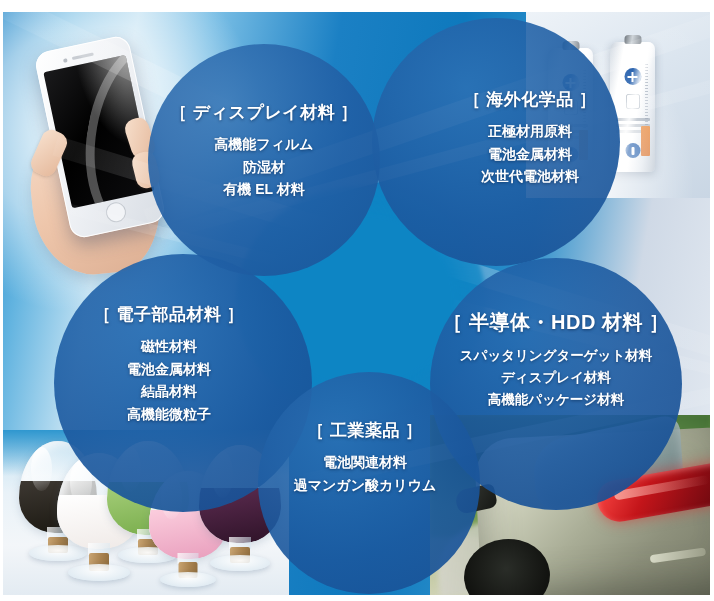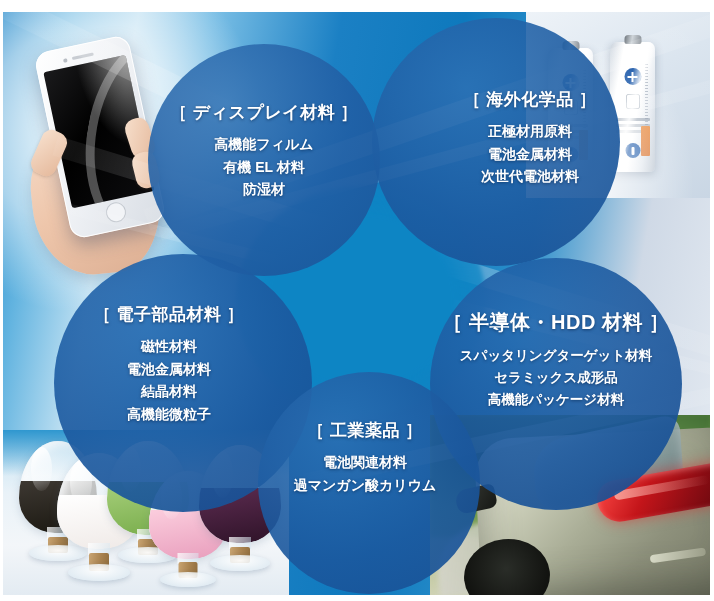--- a/index.html
+++ b/index.html
@@ -318,43 +318,43 @@
     <div class="circ c-display"></div>
     <div class="circ c-battery"></div>
     <div class="circ c-electronic"></div>
     <div class="circ c-semi"></div>
     <div class="circ c-chem"></div>
   </div>
 
   <div class="grp g-display">
     <div class="head">［ ディスプレイ材料 ］</div>
     <div class="item">高機能フィルム</div>
+    <div class="item">防湿材</div>
     <div class="item">有機 EL 材料</div>
-    <div class="item">防湿材</div>
   </div>
 
   <div class="grp g-battery">
     <div class="head">［ 海外化学品 ］</div>
     <div class="item">正極材用原料</div>
     <div class="item">電池金属材料</div>
     <div class="item">次世代電池材料</div>
   </div>
 
   <div class="grp g-electronic">
     <div class="head">［ 電子部品材料 ］</div>
     <div class="item">磁性材料</div>
     <div class="item">電池金属材料</div>
     <div class="item">結晶材料</div>
     <div class="item">高機能微粒子</div>
   </div>
 
   <div class="grp g-semi">
     <div class="head">［ 半導体・HDD 材料 ］</div>
     <div class="item">スパッタリングターゲット材料</div>
-    <div class="item">セラミックス成形品</div>
+    <div class="item">ディスプレイ材料</div>
     <div class="item">高機能パッケージ材料</div>
   </div>
 
   <div class="grp g-chem">
     <div class="head">［ 工業薬品 ］</div>
     <div class="item">電池関連材料</div>
     <div class="item">過マンガン酸カリウム</div>
   </div>
 
   <div class="top-white"></div>

